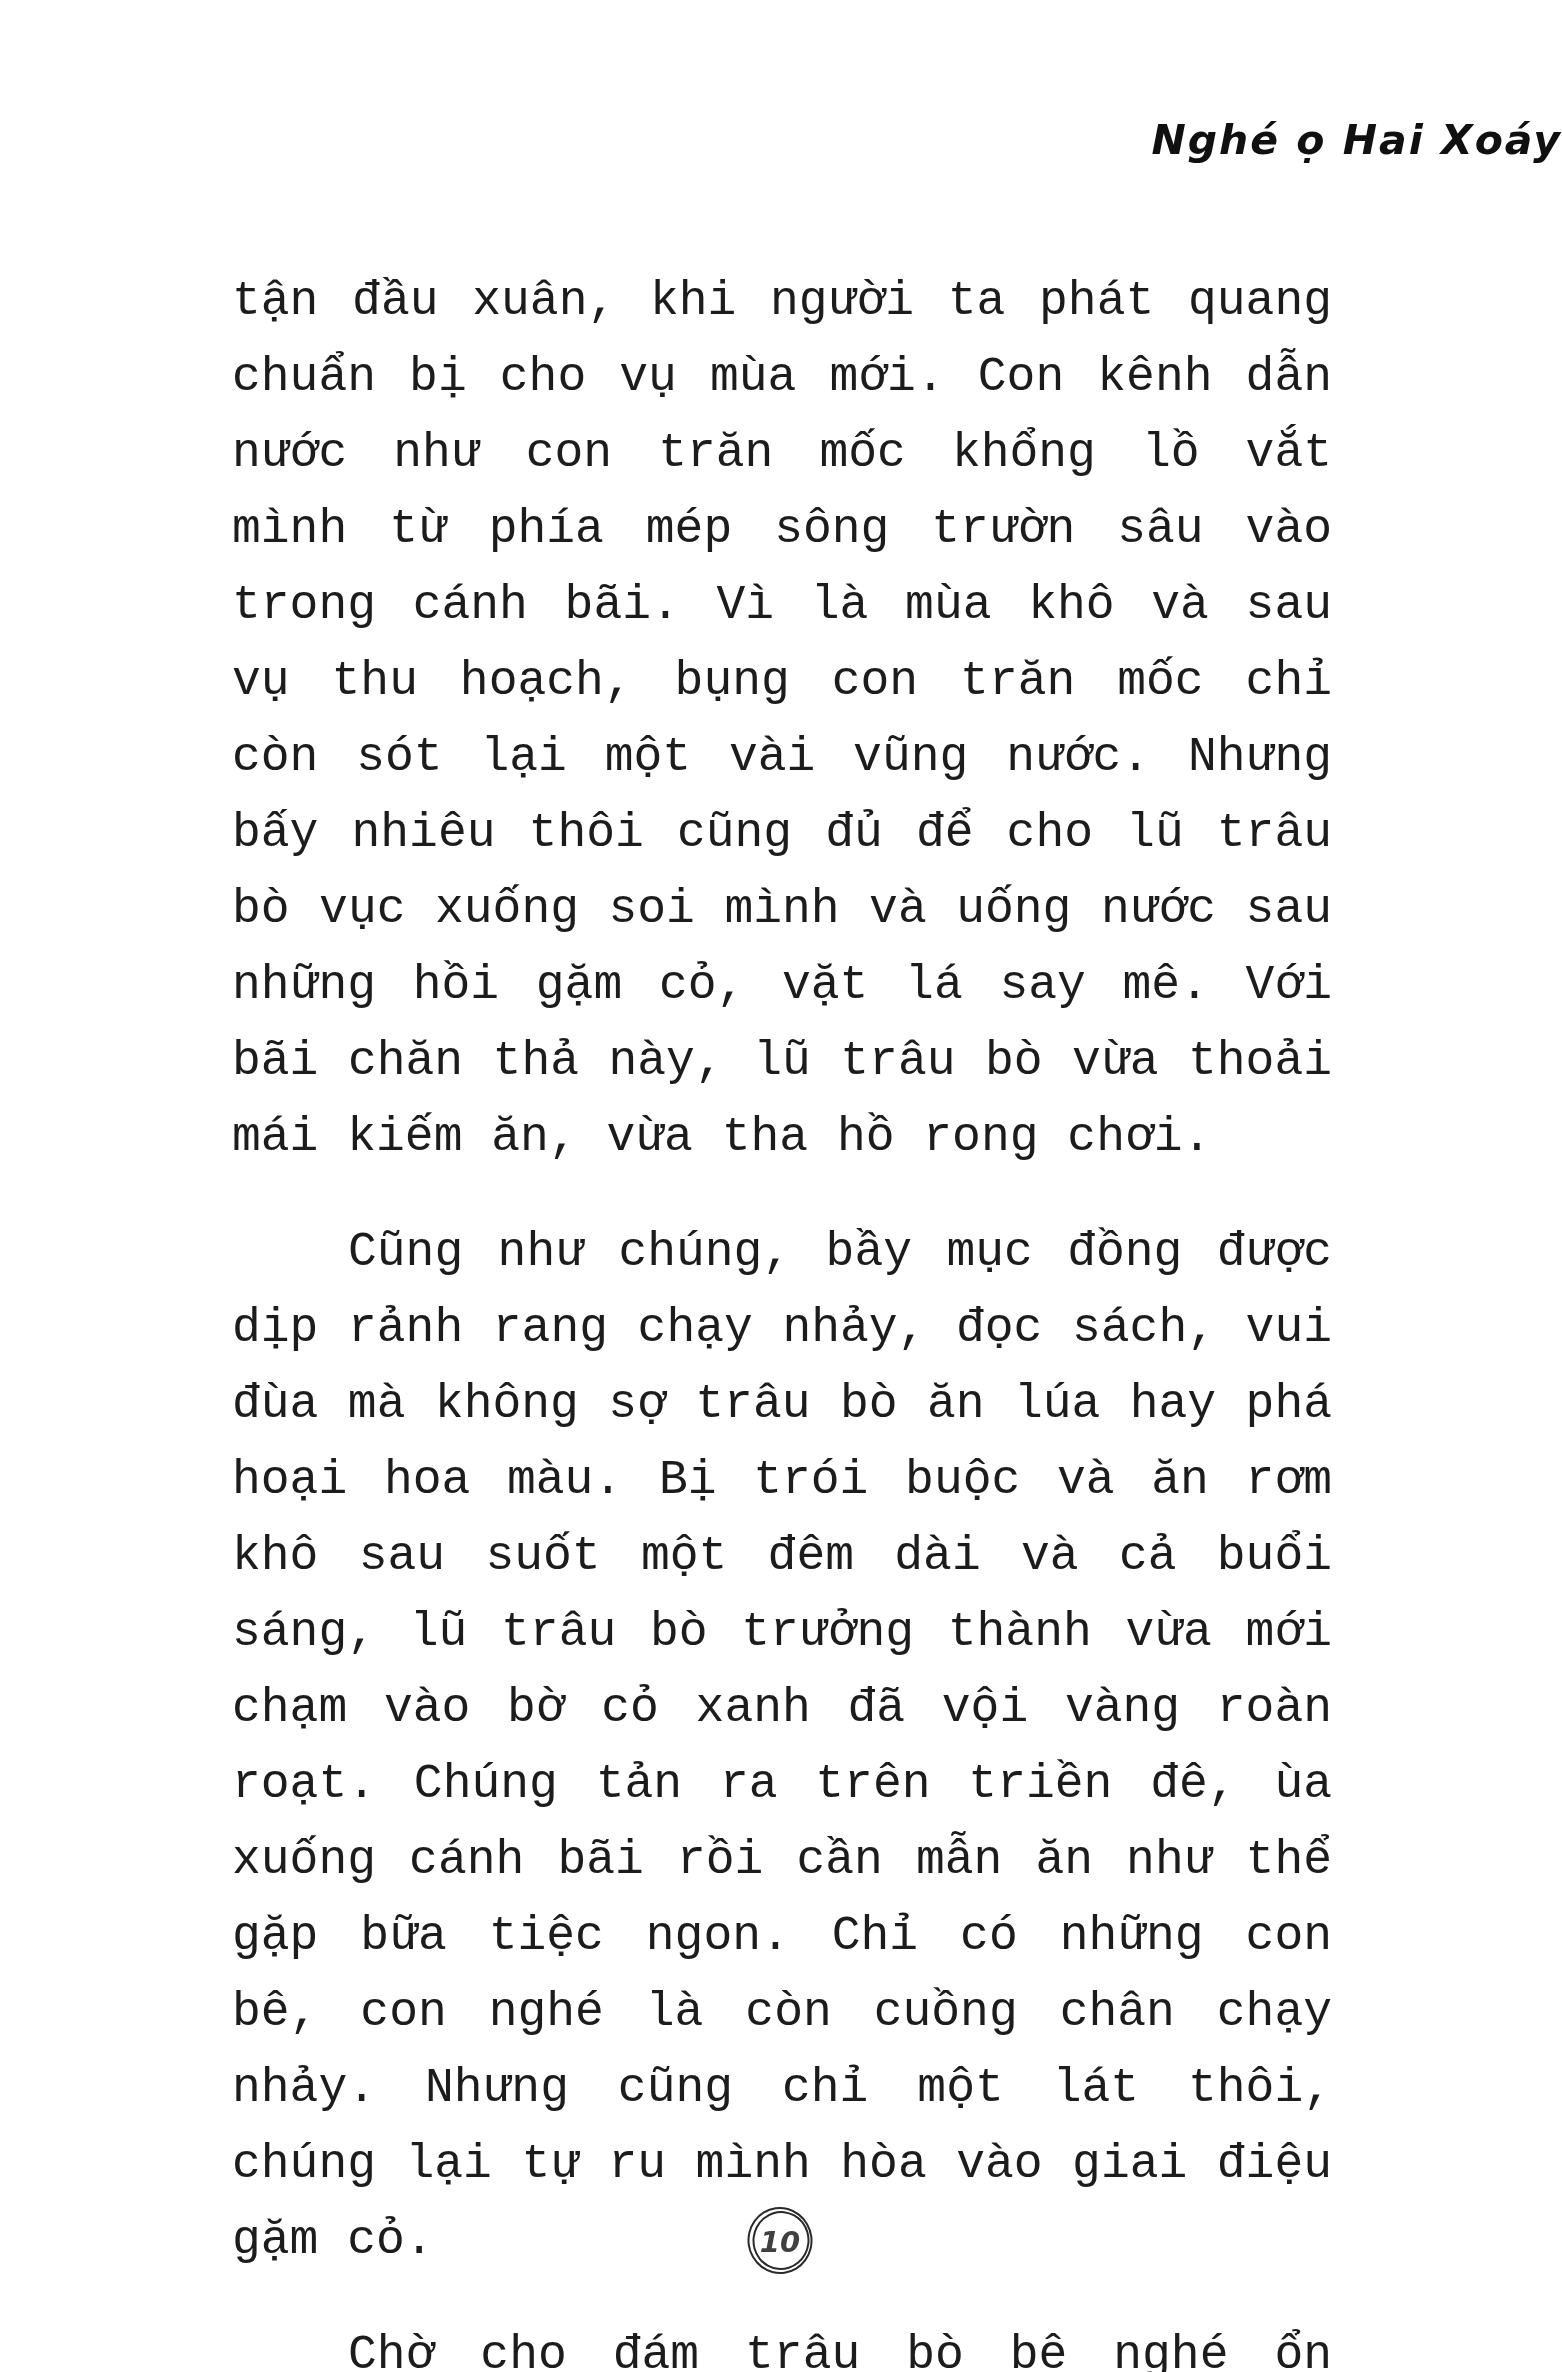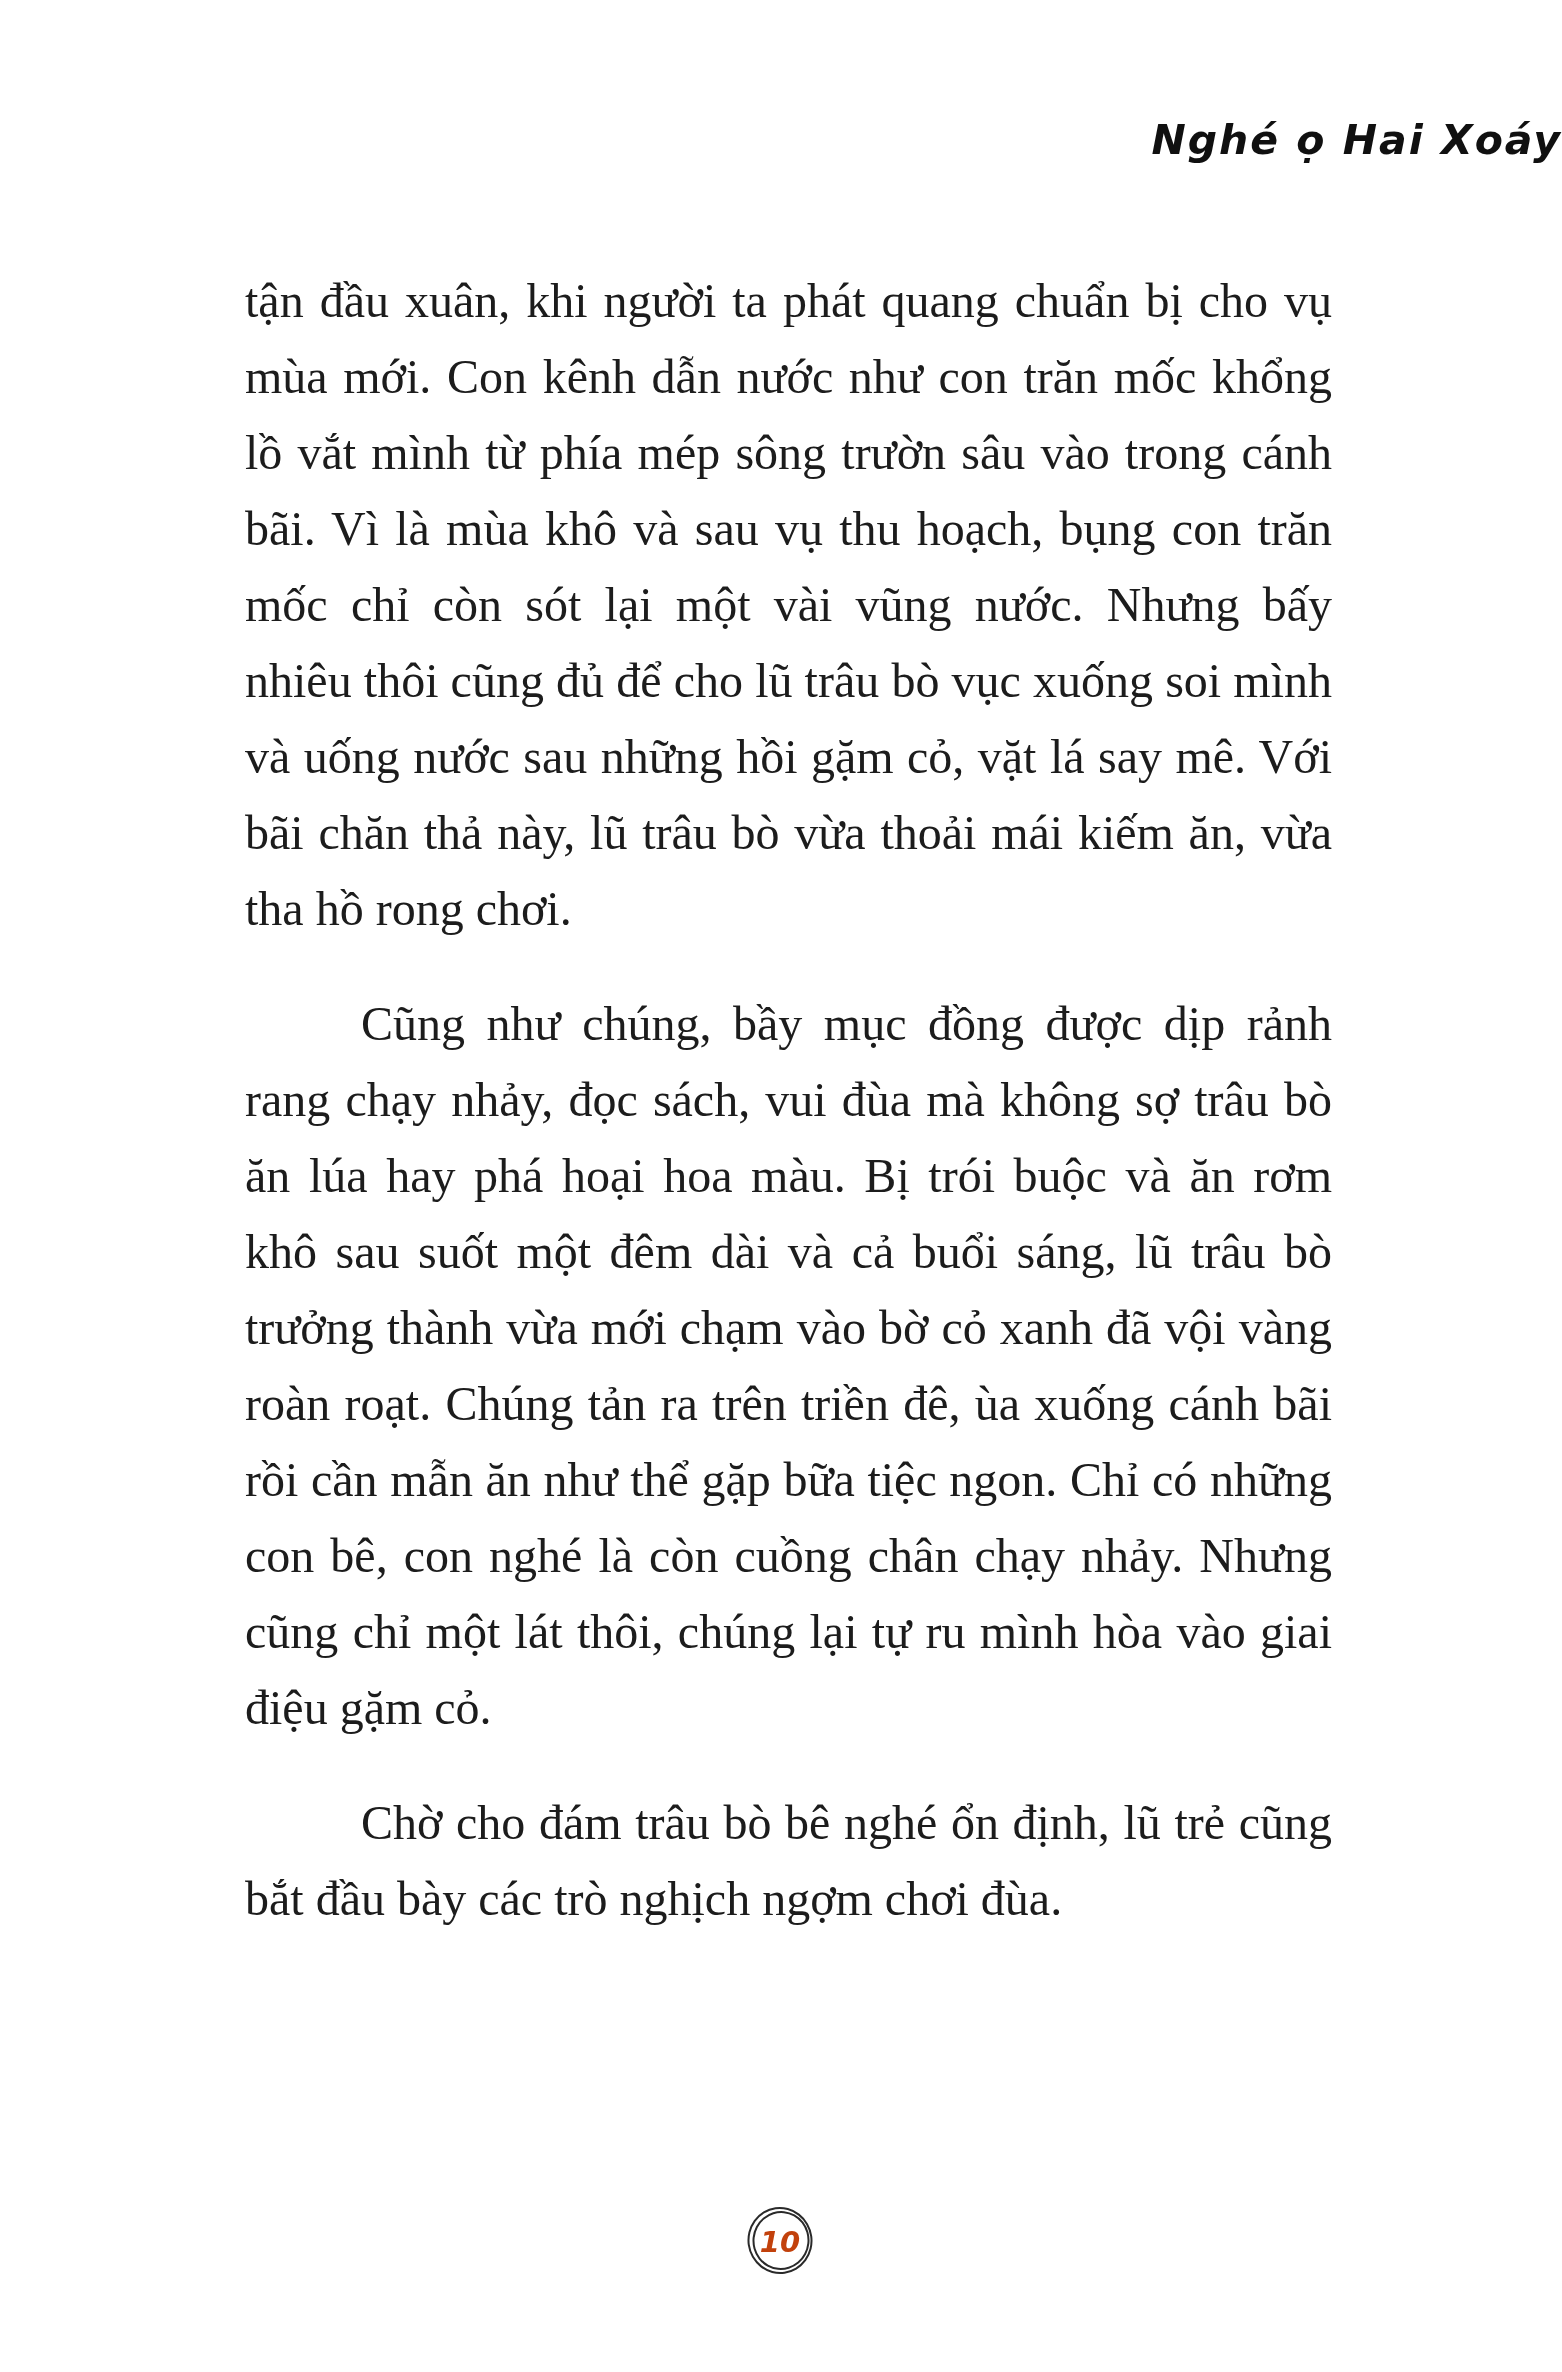--- a/index.html
+++ b/index.html
@@ -32,22 +32,23 @@
   .textblock {
     position: absolute;
     top: 263px;
     left: 232px;
     width: 1100px;
     font-size: 48px;
     line-height: 76px;
     text-align: justify;
   }
   .para {
-    margin: 0 0 39px 13px;
+    margin: 0 0 39px 0;
     text-indent: 116px;
+    font-family: Liberation Mono, monospace;
   }
   .para.first {
     text-indent: 0;
   }
   .pagenum-wrap {
     position: absolute;
     left: 50%;
     top: 2207px;
     transform: translateX(-50%);
     width: 67px;
@@ -79,21 +80,21 @@
     top: 2px;
     width: 65px;
     height: 65px;
     display: flex;
     align-items: center;
     justify-content: center;
     font-family: "DejaVu Sans", sans-serif;
     font-weight: bold;
     font-style: italic;
     font-size: 29px;
-    color: #c2410c;
+    color: #404040;
   }
 </style>
 </head>
 <body>
 
 <div class="page">
 
   <div class="running-header">Nghé ọ Hai Xoáy</div>
 
   <div class="textblock">

